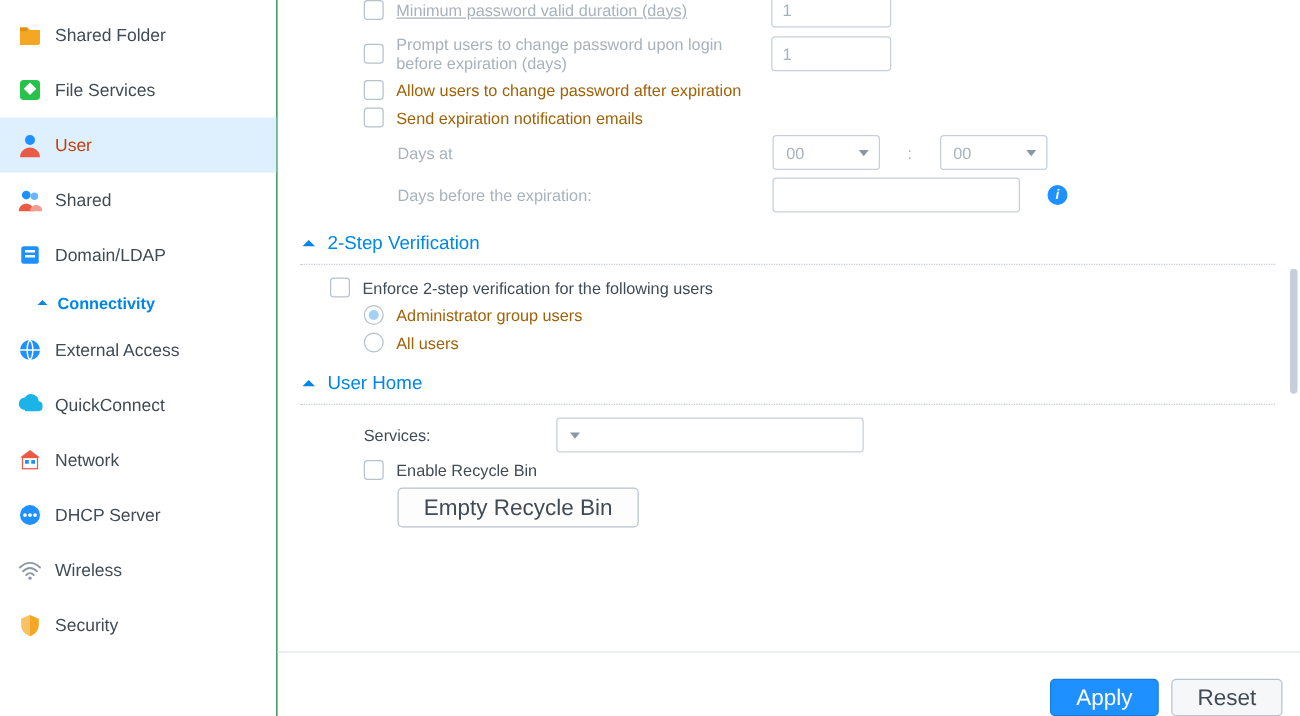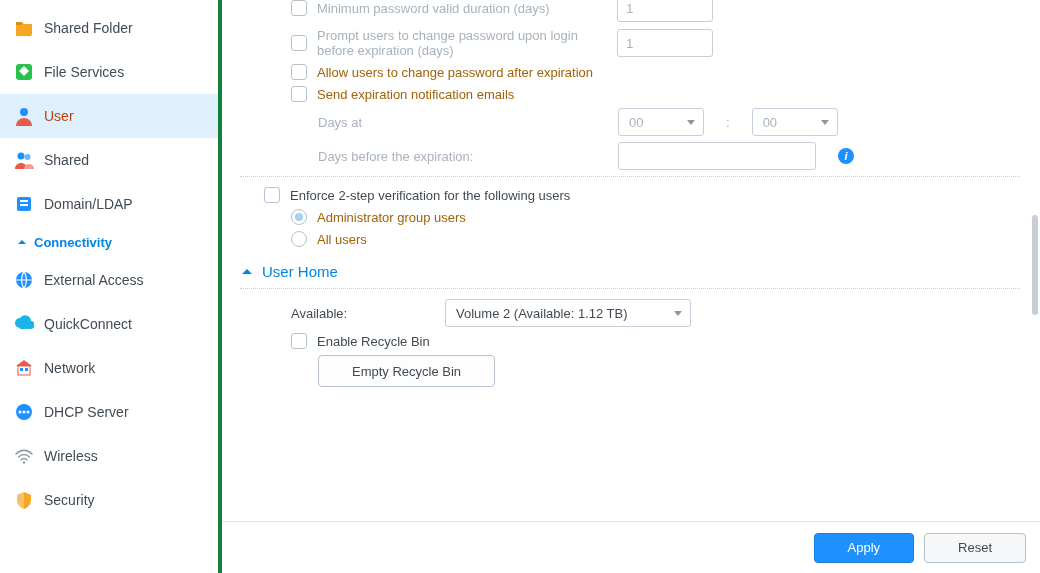--- a/index.html
+++ b/index.html
@@ -1,46 +1,46 @@
 <!DOCTYPE html>
 <html><head>
 <meta charset="utf-8">
 <style>
   * { box-sizing: border-box; }
   html, body { margin:0; padding:0; height:100%; font-family: "Helvetica Neue", Helvetica, Arial, sans-serif; font-size:13px; color:#414B55; }
   body { display:flex; background:#fff; width:1040px; height:573px; overflow:hidden; }
-  .sidebar { width:222px; flex:0 0 222px; border-right:4px solid #15803d; padding-top:6px; background:#fff; }
+  .sidebar { width:222px; flex:0 0 222px; border-right:1px solid #15803d; padding-top:6px; background:#fff; }
   .nav-item { display:flex; align-items:center; height:44px; padding:0 14px; cursor:pointer; }
   .nav-item.selected { background:#DEEFFD; }
   .nav-item .icon-box { width:20px; height:20px; margin-right:10px; display:flex; align-items:center; justify-content:center; }
   .nav-item .label { font-size:14px; color:#414B55; }
   .nav-item.selected .label { color:#c2410c; }
-  .nav-header { display:flex; align-items:center; height:32px; padding:0 16px; color:#0086E5; font-weight:600; font-size:13px; cursor:pointer; gap:6px; }
+  .nav-header { display:flex; align-items:center; height:32px; padding:0 28px; color:#0086E5; font-weight:600; font-size:13px; cursor:pointer; gap:6px; }
   .nav-header .chev { width:12px; height:12px; }
   .main { flex:1; display:flex; flex-direction:column; position:relative; }
   .scroll { flex:1; overflow:auto; padding: 0 20px 20px 42px; position:relative; }
   .row { display:flex; align-items:center; margin:6px 0; }
   .checkbox { width:16px; height:16px; border:1px solid #B6C2CD; border-radius:3px; margin-right:10px; flex:0 0 16px; background:#fff; display:flex; align-items:center; justify-content:center; }
   .radio { width:16px; height:16px; border:1px solid #B6C2CD; border-radius:50%; margin-right:10px; flex:0 0 16px; background:#fff; display:flex; align-items:center; justify-content:center; }
   .radio .dot { width:8px; height:8px; border-radius:50%; }
   .muted { color:#a16207; }
   .indent { margin-left:27px; }
   .indent2 { margin-left:54px; }
   .txt-input { width:96px; height:28px; border:1px solid #C6CFD9; border-radius:3px; padding:0 8px; color:#A8B2BD; }
   .txt-input.wide { width:198px; }
   .dd { width:86px; height:28px; border:1px solid #C6CFD9; border-radius:3px; display:flex; align-items:center; justify-content:space-between; padding:0 8px 0 10px; color:#A8B2BD; }
   .dd.wide { width:246px; color:#414B55; }
   .dd .tri { width:0; height:0; border-left:4px solid transparent; border-right:4px solid transparent; border-top:5px solid #8C97A3; }
   .divider { border-bottom:1px dotted #C6CFD9; height:1px; margin:6px 0 10px -24px; }
   .section-head { display:flex; align-items:center; color:#0086E5; font-size:15px; font-weight:500; margin:16px 0 8px -24px; cursor:pointer; gap:8px; }
   .section-head .sh-chev { width:14px; height:14px; }
-  .btn { height:30px; padding:0 33px; border:1px solid #B6C2CD; border-radius:4px; background:#F5F7F9; color:#414B55; cursor:pointer; font-size:13px; }
+  .btn { height:30px; padding:0 20px; border:1px solid #B6C2CD; border-radius:4px; background:#F5F7F9; color:#414B55; cursor:pointer; font-size:18px; }
   .btn.primary { background:#1E90FF; color:#fff; border:1px solid #187CDB; }
   .btn.small { height:32px; background:#fdfdfe; }
-  .footer { height:52px; border-top:1px solid #E0E4E9; display:flex; align-items:center; justify-content:flex-end; padding:0 14px; gap:10px; }
+  .footer { height:52px; border-top:1px solid #E0E4E9; display:flex; align-items:flex-end; justify-content:flex-end; padding:0 14px; gap:10px; }
   .col-label { width:300px; color:#A8B2BD; }
   .col-label.normal { color:#414B55; }
   .field-col { display:flex; align-items:center; gap:16px; }
   .info-icon { width:16px; height:16px; border-radius:50%; background:#1E90FF; color:#fff; display:flex; align-items:center; justify-content:center; font-size:11px; font-weight:bold; font-style:italic; margin-left:6px; }
   .colon { margin:0 6px; color:#A8B2BD; }
   .scrollbar-track { position:absolute; top:190px; right:2px; width:6px; height:300px; }
   .scrollbar-thumb { position:absolute; top:25px; width:6px; height:100px; background:#C6CFD9; border-radius:3px; right:0; }
   
   .icon-box svg { width:20px; height:20px; }
   .checkbox svg { width:12px; height:12px; }
@@ -163,21 +163,21 @@
     </span>
     <span class="label">Security</span>
   </div>
 </div>
 
 <div class="main">
   <div class="scroll">
 
     <div class="row indent" style="margin-top:-6px;">
       <span class="checkbox"></span>
-      <span class="col-label" style="overflow:hidden;">Minimum password valid duration (days)</span>
+      <span class="col-label" style="overflow:hidden;text-decoration:underline;">Minimum password valid duration (days)</span>
       <input class="txt-input" type="text" readonly="" value="1" style="">
     </div>
 
     <div class="row indent">
       <span class="checkbox"></span>
       <span class="col-label">Prompt users to change password upon login before expiration (days)</span>
       <input class="txt-input" type="text" readonly="" value="1" style="">
     </div>
 
     <div class="row indent">
@@ -206,20 +206,26 @@
     </div>
 
     <div class="row indent2">
       <span class="col-label">Days before the expiration:</span>
       <span class="field-col">
         <input class="txt-input wide" type="text" style="">
         <span class="info-icon">i</span>
       </span>
     </div>
 
+    <div class="section-head">
+      <svg class="sh-chev" viewBox="0 0 14 14">
+          <path fill="#0086E5" d="M2 9l5-5 5 5z"></path>
+        </svg>
+      <span>2-Step Verification</span>
+    </div>
     <div class="divider"></div>
 
     <div class="row">
       <span class="checkbox"></span>
       <span>Enforce 2-step verification for the following users</span>
     </div>
 
     <div class="row indent">
       <span class="radio">
           <span class="dot" style="background:#A3D0F5;"></span>
@@ -235,23 +241,22 @@
     <div class="section-head">
       <svg class="sh-chev" viewBox="0 0 14 14">
           <path fill="#0086E5" d="M2 9l5-5 5 5z"></path>
         </svg>
       <span>User Home</span>
     </div>
     <div class="divider"></div>
 
 
     <div class="row indent">
-      <span class="col-label normal" style="width:154px;">Available:</span>
+      <span class="col-label normal" style="width:154px;">Services:</span>
       <span class="dd wide">
-        <span>Volume 2 (Available: 1.12 TB)</span>
         <span class="tri"></span>
       </span>
     </div>
 
     <div class="row indent">
       <span class="checkbox"></span>
       <span>Enable Recycle Bin</span>
     </div>
 
     <div class="row indent2">

